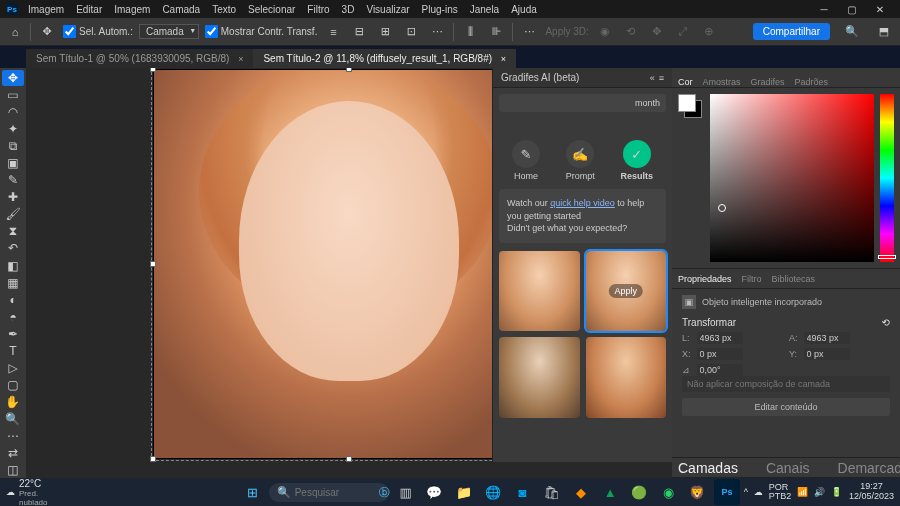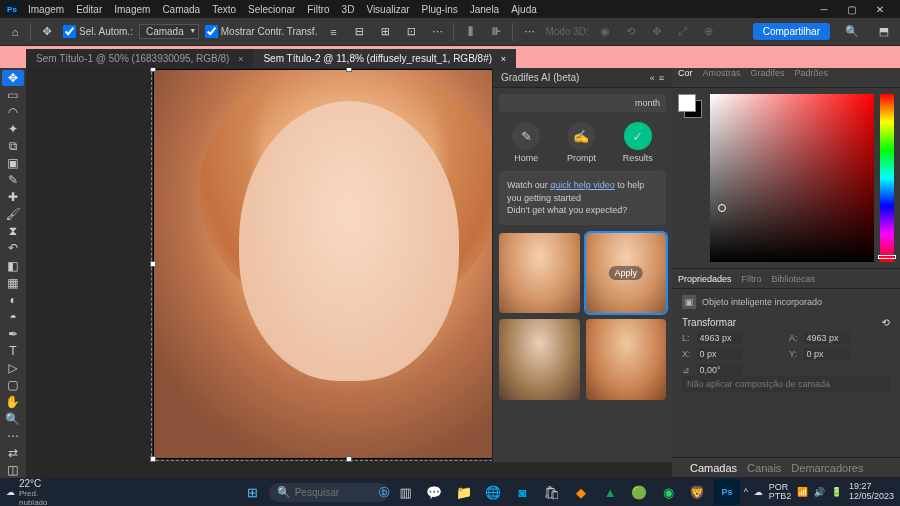--- a/index.html
+++ b/index.html
@@ -11,21 +11,21 @@
 .titlebar .win-btn{width:28px;height:18px;display:flex;align-items:center;justify-content:center;font-size:10px;cursor:pointer}
 .optbar{height:28px;background:#383838;display:flex;align-items:center;padding:0 6px;gap:6px;border-bottom:1px solid #222}
 .optbar .home-icon{width:18px;height:18px;display:flex;align-items:center;justify-content:center;cursor:pointer}
 .optbar .sep{width:1px;height:18px;background:#555}
 .optbar .combo{background:#333;border:1px solid #555;padding:1px 14px 1px 6px;font-size:10px;position:relative;cursor:pointer}
 .optbar .combo::after{content:"▾";position:absolute;right:3px;top:1px;font-size:8px}
 .optbar .chk{display:flex;align-items:center;gap:3px;font-size:10px}
 .optbar .icon-btn{width:20px;height:20px;display:flex;align-items:center;justify-content:center;cursor:pointer;font-size:11px}
 .optbar .share-btn{margin-left:auto;background:#1473e6;color:#fff;padding:3px 10px;border-radius:3px;font-size:10px;cursor:pointer}
 .optbar .cloud-icon{width:20px;height:20px;display:flex;align-items:center;justify-content:center;margin-left:6px;cursor:pointer}
-.tabbar{height:22px;background:#fca5a5;display:flex;align-items:flex-end;padding-left:26px}
+.tabbar{height:22px;background:#0f172a;display:flex;align-items:flex-end;padding-left:26px}
 .tabbar .tab{padding:4px 10px;font-size:10px;background:#2a2a2a;color:#999;cursor:pointer;position:relative}
 .tabbar .tab.active{background:#323232;color:#eee}
 .tabbar .tab .close{margin-left:6px;font-size:9px}
 .main{position:absolute;top:68px;left:0;right:0;bottom:28px;display:flex}
 .toolbar{width:26px;background:#383838;display:flex;flex-direction:column;align-items:center;padding-top:2px;gap:1px}
 .toolbar .tool{width:22px;height:22px;display:flex;align-items:center;justify-content:center;cursor:pointer;font-size:12px;color:#ccc;border-radius:2px}
 .toolbar .tool.active{background:#1473e6;color:#fff}
 .canvas-area{flex:1;background:#282828;position:relative;overflow:hidden}
 .canvas-img{position:absolute;left:128px;top:2px;width:390px;height:388px;background:radial-gradient(ellipse 60% 70% at 50% 35%,#ffe6d0 0%,#f5c9a8 20%,#e8a878 40%,#d48a5a 55%,#b8704a 70%,#8a5238 100%);box-shadow:0 0 0 1px #000}
 .canvas-img::before{content:"";position:absolute;left:-3px;top:-3px;right:-3px;bottom:-3px;border:1px dashed #888;pointer-events:none}
@@ -34,39 +34,39 @@
 .canvas-img .handle{position:absolute;width:6px;height:6px;background:#fff;border:1px solid #666}
 .canvas-img .h-tl{left:-4px;top:-4px}.canvas-img .h-tr{right:-4px;top:-4px}
 .canvas-img .h-bl{left:-4px;bottom:-4px}.canvas-img .h-br{right:-4px;bottom:-4px}
 .canvas-img .h-tm{left:50%;top:-4px;margin-left:-3px}.canvas-img .h-bm{left:50%;bottom:-4px;margin-left:-3px}
 .canvas-img .h-ml{left:-4px;top:50%;margin-top:-3px}.canvas-img .h-mr{right:-4px;top:50%;margin-top:-3px}
 .status{position:absolute;left:26px;bottom:0;height:16px;background:#383838;display:flex;align-items:center;padding:0 8px;gap:12px;font-size:9px;color:#aaa;right:228px}
 .diff-panel{position:absolute;right:228px;top:68px;width:180px;bottom:44px;background:#3a3a3a;border-left:1px solid #222;display:flex;flex-direction:column}
 .diff-header{height:20px;background:#333;display:flex;align-items:center;padding:0 8px;font-size:10px;color:#ccc;border-bottom:1px solid #222}
 .diff-header .hdr-btn{margin-left:auto;font-size:9px;cursor:pointer}
 .diff-body{flex:1;padding:6px;overflow:auto}
-.diff-month{background:#444;border-radius:3px;padding:4px 6px;font-size:9px;color:#ccc;margin-bottom:10px;text-align:right}
+.diff-month{background:#444;border-radius:3px;padding:4px 6px;font-size:9px;color:#ccc;margin-bottom:28px;text-align:right}
 .diff-tabs{display:flex;justify-content:space-around;align-items:center;margin:10px 0 8px}
 .diff-tab{display:flex;flex-direction:column;align-items:center;gap:3px;cursor:pointer}
 .diff-tab .circ{width:28px;height:28px;border-radius:50%;background:#444;display:flex;align-items:center;justify-content:center;font-size:13px}
 .diff-tab.active .circ{background:#00c389}
 .diff-tab .lbl{font-size:9px}
-.diff-tab.active .lbl{font-weight:normal}
+.diff-tab.active .lbl{font-weight:bold}
 .diff-help{background:#444;border-radius:4px;padding:8px;font-size:9px;line-height:1.4;margin-bottom:8px}
 .diff-help .link{color:#8ab4f8;text-decoration:underline;cursor:pointer}
 .diff-help .dismiss{text-align:center;margin-top:6px;font-size:10px;cursor:pointer;color:#ddd;font-weight:bold}
 .diff-grid{display:grid;grid-template-columns:1fr 1fr;gap:6px}
 .diff-thumb{aspect-ratio:1;border-radius:4px;background:radial-gradient(ellipse at 50% 30%,#f5d0b0,#d09060 60%,#8a5a3a);cursor:pointer;position:relative;overflow:hidden}
 .diff-thumb.sel{outline:2px solid #1a8cff}
 .diff-thumb .apply{position:absolute;top:50%;left:50%;transform:translate(-50%,-50%);background:rgba(0,0,0,0.4);color:#fff;padding:2px 6px;border-radius:7px;font-size:9px}
 .rsidebar{position:absolute;right:0;top:68px;width:228px;bottom:28px;background:#383838;display:flex;flex-direction:column}
 .rside-strip{position:absolute;right:200px;top:68px;width:28px;bottom:28px;background:#383838;display:flex;flex-direction:column;align-items:center;padding-top:4px;gap:6px;border-left:1px solid #222}
 .rside-strip .strip-icon{width:20px;height:20px;display:flex;align-items:center;justify-content:center;cursor:pointer;font-size:12px;border-radius:3px}
 .rside-strip .strip-icon.blue{background:#4a7dff;color:#fff}
-.panel-tabs{height:20px;display:flex;align-items:flex-start;padding:0 6px;gap:10px;font-size:9px;border-bottom:1px solid #222}
+.panel-tabs{height:20px;display:flex;align-items:flex-end;padding:0 6px;gap:10px;font-size:9px;border-bottom:1px solid #222}
 .panel-tabs .ptab{cursor:pointer;color:#888}
 .panel-tabs .ptab.active{color:#eee}
 .color-panel{height:180px;display:flex;padding:6px;gap:6px}
 .swatch-stack{width:26px;position:relative}
 .swatch-stack .sw{position:absolute;width:18px;height:18px;border:1px solid #888}
 .swatch-stack .sw1{background:#fff;left:0;top:0;z-index:2}
 .swatch-stack .sw2{background:#000;left:6px;top:6px}
 .color-field{flex:1;background:linear-gradient(to bottom,rgba(0,0,0,0) 0%,rgba(0,0,0,1) 100%),linear-gradient(to right,#fff 0%,#ff0000 100%);position:relative;cursor:crosshair}
 .color-field .picker{position:absolute;left:8px;bottom:50px;width:8px;height:8px;border:1px solid #fff;border-radius:50%}
 .hue-strip{width:14px;background:linear-gradient(#f00,#ff0,#0f0,#0ff,#00f,#f0f,#f00);cursor:pointer;position:relative}
@@ -77,30 +77,30 @@
 .props-row{display:flex;align-items:center;gap:6px;margin-bottom:4px}
 .props-row .icon{width:14px;height:14px;background:#555;display:flex;align-items:center;justify-content:center;font-size:9px}
 .trans-header{display:flex;align-items:center;justify-content:space-between;padding:4px 0;font-size:10px;color:#ddd}
 .trans-grid{display:grid;grid-template-columns:auto 1fr auto 1fr;gap:4px 6px;font-size:9px;align-items:center}
 .trans-grid input{background:#333;border:none;color:#ccc;padding:1px 3px;width:46px;font-size:9px}
 .trans-grid .fld-label{color:#999}
 .props-file{margin:6px 0;font-size:9px;color:#aaa}
 .props-hint{background:#333;padding:3px 5px;font-size:9px;color:#777;margin-bottom:6px}
 .edit-btn{background:#444;padding:4px;text-align:center;font-size:9px;cursor:pointer;border-radius:2px}
 .layers-panel{border-top:1px solid #222;margin-top:auto}
-.layers-tabs{height:20px;display:flex;align-items:center;padding:0 18px;gap:10px;font-size:11px}
+.layers-tabs{height:20px;display:flex;align-items:center;padding:0 6px;gap:28px;font-size:14px}
 .taskbar{position:absolute;left:0;right:0;bottom:0;height:28px;background:#1a2433;display:flex;align-items:center;padding:0 6px;gap:4px}
 .taskbar .weather{display:flex;align-items:center;gap:4px;font-size:9px;color:#ddd;margin-right:auto}
 .taskbar .weather .temp{font-size:10px}
 .taskbar .weather .cond{font-size:8px;color:#aaa}
 .taskbar .tb-icon{width:26px;height:26px;display:flex;align-items:center;justify-content:center;cursor:pointer;font-size:13px;border-radius:3px}
 .taskbar .search{background:#2a3442;border-radius:12px;display:flex;align-items:center;padding:2px 8px;width:120px;gap:4px}
 .taskbar .search input{background:none;border:none;color:#ccc;font-size:10px;width:80px;outline:none}
 .taskbar .tray{margin-left:auto;display:flex;align-items:center;gap:6px;font-size:9px;color:#ddd}
-.taskbar .tray .clock{text-align:left;line-height:1.1}
+.taskbar .tray .clock{text-align:center;line-height:1.1}
 </style>
 </head>
 <body>
 
 <div class="titlebar">
   <div class="ps-logo">Ps</div>
   <div class="menu-item">Imagem</div>
   <div class="menu-item">Editar</div>
   <div class="menu-item">Imagem</div>
   <div class="menu-item">Camada</div>
@@ -134,21 +134,21 @@
   <div class="icon-btn">≡</div>
   <div class="icon-btn">⊟</div>
   <div class="icon-btn">⊞</div>
   <div class="icon-btn">⊡</div>
   <div class="icon-btn">⋯</div>
   <div class="sep"></div>
   <div class="icon-btn">⫼</div>
   <div class="icon-btn">⊪</div>
   <div class="sep"></div>
   <div class="icon-btn">⋯</div>
-  <span style="font-size:10px;color:#666">Modo 3D:</span>
+  <span style="font-size:10px;color:#666">Apply 3D:</span>
   <div class="icon-btn" style="color:#666">◉</div>
   <div class="icon-btn" style="color:#666">⟲</div>
   <div class="icon-btn" style="color:#666">✥</div>
   <div class="icon-btn" style="color:#666">⤢</div>
   <div class="icon-btn" style="color:#666">⊕</div>
   <div class="share-btn">Compartilhar</div>
   <div class="cloud-icon">🔍</div>
   <div class="cloud-icon">⬒</div>
 </div>
 
@@ -295,20 +295,21 @@
         <span class="fld-label">X:</span>
           <input value="0 px" style="">
         <span class="fld-label">Y:</span>
           <input value="0 px" style="">
         <span class="fld-label">⊿</span>
           <input value="0,00°" style="">
         <span></span>
           <span></span>
       </div>
       <div class="props-hint">Não aplicar composição de camada</div>
+      <div class="edit-btn">Editar conteúdo</div>
     </div>
   </div>
   <div class="layers-panel">
     <div class="layers-tabs panel-tabs">
       <div class="ptab active">Camadas</div>
       <div class="ptab">Canais</div>
       <div class="ptab">Demarcadores</div>
     </div>
   </div>
 </div>

